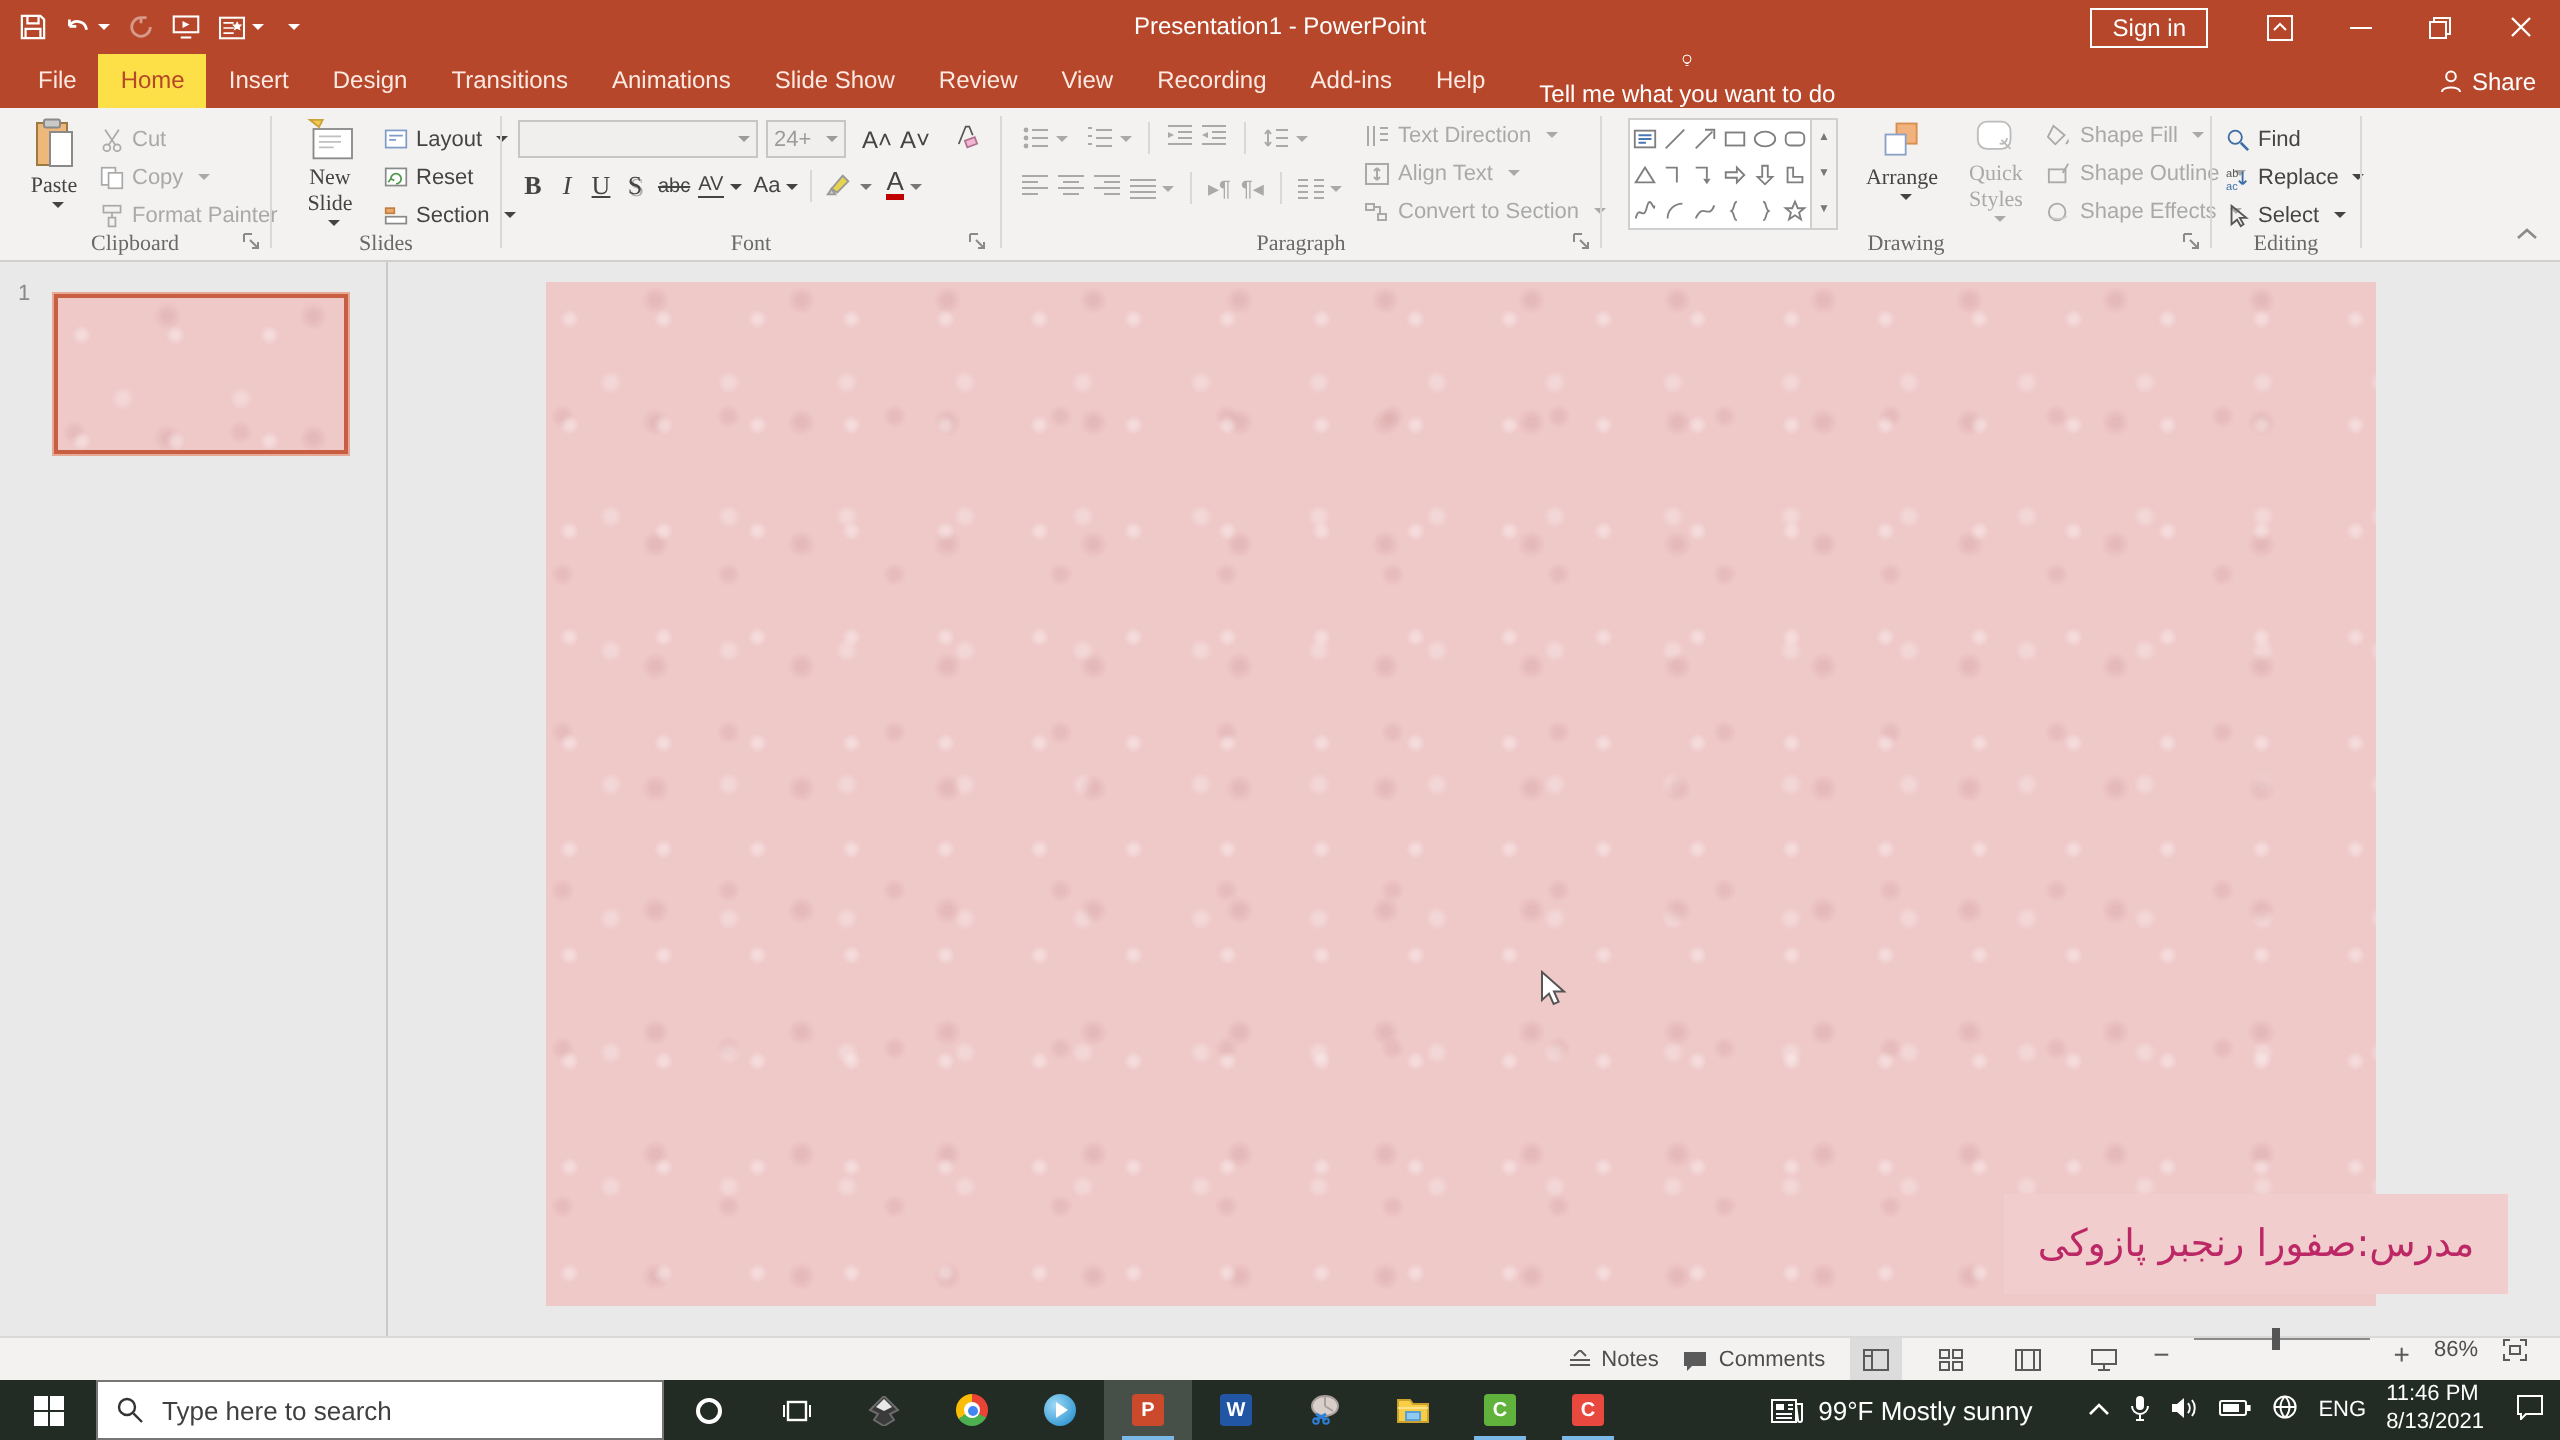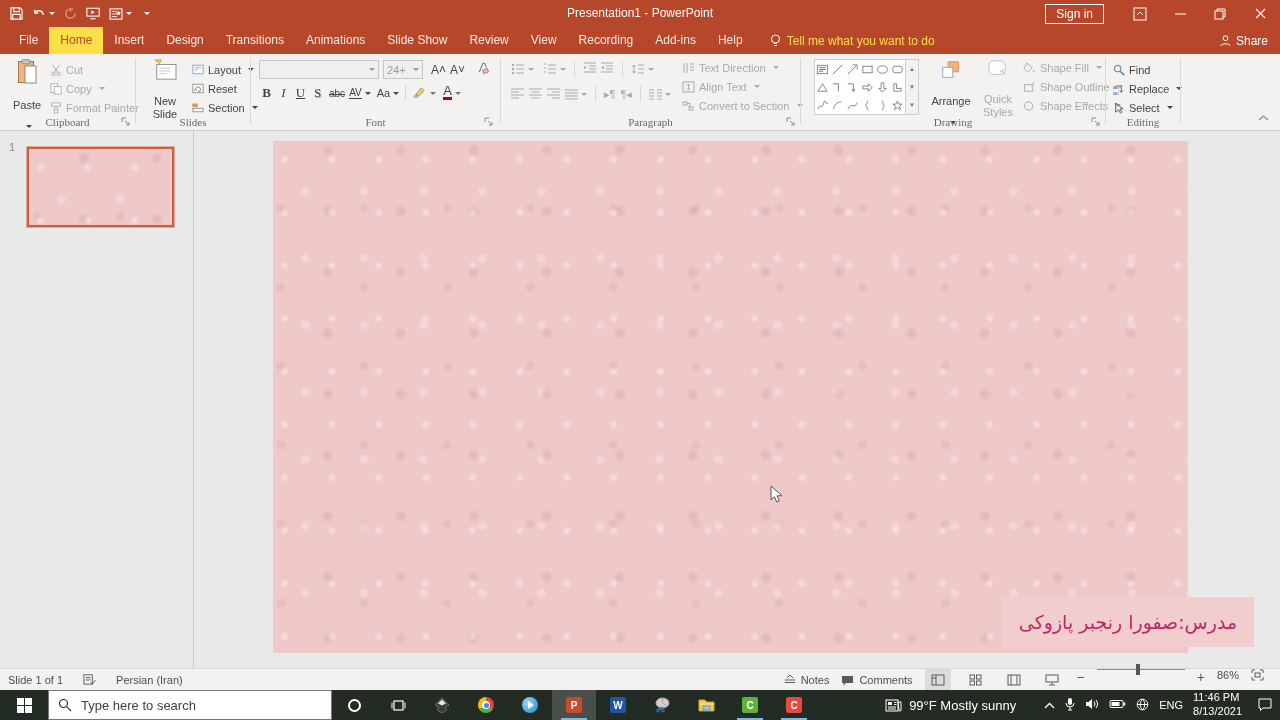--- a/index.html
+++ b/index.html
@@ -19,30 +19,30 @@
   .qat .grayed { opacity:.45; }
   #win-title { position:absolute; left:0; right:0; top:0; height:27px; text-align:center; line-height:27px; font-size:12px; color:#fff; }
   .tb-right { position:absolute; right:0; top:0; height:27px; display:flex; align-items:center; }
   .signin { border:1px solid #fff; padding:2px 10px; font-size:12px; margin-right:16px; cursor:default; }
   .winbtn { width:40px; height:27px; display:flex; align-items:center; justify-content:center; }
 
   
   #tabrow { position:absolute; left:0; top:27px; width:1280px; height:27px; background:#b7472a; display:flex; align-items:stretch; padding-left:8px; }
   .tab { padding:0 11px; line-height:27px; font-size:12px; color:#fbe9e2; white-space:nowrap; }
   .tab.active { background:#fde047; color:#b7472a; }
-  .tellme { display:flex; align-items:center; gap:6px; margin-left:16px; color:#fde047; font-size:12px; white-space:nowrap; }
+  .tellme { display:flex; align-items:center; gap:6px; margin-left:16px; color:#ffffff; font-size:12px; white-space:nowrap;flex-direction:column; }
   .share { position:absolute; right:12px; top:27px; height:27px; display:flex; align-items:center; gap:5px; color:#fff; font-size:12px; }
 
   
   #ribbon { position:absolute; left:0; top:54px; width:1280px; height:77px; background:#f3f2f1; border-bottom:1px solid #cfcfcf; font-size:11px; }
   .rgroup { position:absolute; top:0; height:76px; }
   .glabel { position:absolute; bottom:2px; left:0; width:100%; text-align:center; font-size:11px; color:#696969;font-family:Liberation Serif, serif; }
   .vdiv { position:absolute; top:4px; height:66px; width:1px; background:#d8d8d8; }
   .launcher { position:absolute; bottom:4px; width:10px; height:10px; }
-  .bigbtn { display:flex; flex-direction:column; align-items:center; gap:14px; text-align:center; }
+  .bigbtn { display:flex; flex-direction:column; align-items:center; gap:2px; text-align:center;font-family:Liberation Serif, serif; }
   .smallrow { display:flex; align-items:center; gap:4px; height:19px; white-space:nowrap; }
   .combo { background:#f0efee; border:1px solid #c6c6c6; color:#9b9b9b; display:flex; align-items:center; font-size:11px; padding:0 3px; height:19px; }
   .fontbtn { font-family:"Liberation Serif", serif; font-size:13px; color:#444; width:15px; text-align:center; }
   .gallery { position:absolute; background:#fff; border:1px solid #cfcfcf; display:grid; grid-template-columns:repeat(6,15px); grid-auto-rows:18px; align-items:center; justify-items:center; }
   .gallery svg { display:block; }
   .gscroll { position:absolute; width:13px; border:1px solid #cfcfcf; border-left:none; background:#f3f2f1; display:flex; flex-direction:column; }
   .gscroll div { flex:1; display:flex; align-items:center; justify-content:center; font-size:6px; color:#777; }
 
   
   #workspace { position:absolute; left:0; top:131px; width:1280px; height:537px; background:#e9e9e9; }
@@ -569,29 +569,20 @@
     <div id="slide" class="pink"></div>
     <div id="credit-box">
       <span id="credit-text">مدرس:صفورا رنجبر پازوکی</span>
     </div>
     <svg id="cursor" width="14" height="20" viewBox="0 0 14 20">
         <path d="M1,1 L1,15 L4.5,11.8 L6.8,17 L9.3,15.9 L7,10.8 L12,10.8 z" fill="#fff" stroke="#555" stroke-width="1"></path>
       </svg>
   </div>
 
   <div id="statusbar">
-    <div class="sb-left">
-      <span>Slide 1 of 1</span>
-      <span><svg width="13" height="13" viewBox="0 0 14 14">
-            <rect x="1" y="2" width="9" height="10" fill="none" stroke="#5a5a5a"></rect>
-            <path d="M3,5 h5 M3,7.5 h5" stroke="#5a5a5a"></path>
-            <path d="M8,10 l2,2 3.5,-4.5" fill="none" stroke="#5a5a5a"></path>
-          </svg></span>
-      <span>Persian (Iran)</span>
-    </div>
     <div class="sb-right">
       <span class="row" style="gap:5px">
           <svg width="12" height="10" viewBox="0 0 12 10">
             <path d="M3,3 L6,0 L9,3" fill="none" stroke="#5a5a5a"></path>
             <path d="M1,5 h10 M1,7.5 h10" stroke="#5a5a5a"></path>
           </svg>
           <span>Notes</span>
         </span>
       <span class="row" style="gap:5px">
           <svg width="13" height="11" viewBox="0 0 13 11">

